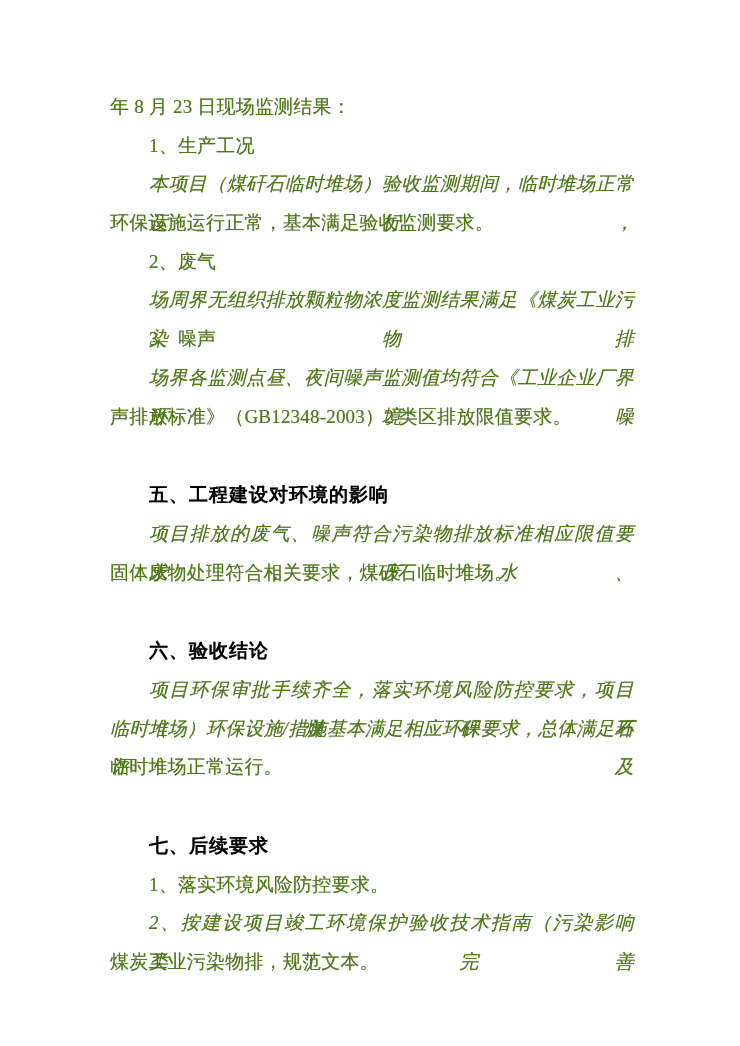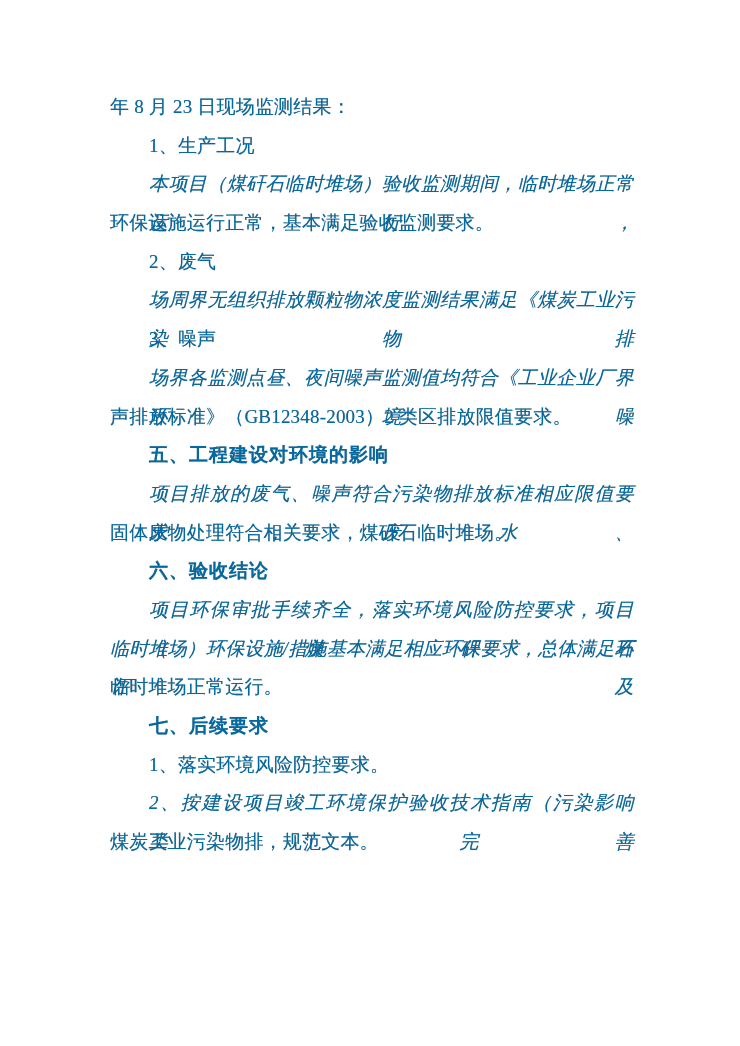--- a/index.html
+++ b/index.html
@@ -17,39 +17,40 @@
     box-sizing: border-box;
     width: 740px;
     height: 1046px;
     background: #ffffff;
     padding: 88px 106px 0 110px;
   }
   .doc-line {
     font-size: 19px;
     line-height: 38.7px;
     height: 38.7px;
-    color: #0369a1;
+    color: #4d7c0f;
     letter-spacing: 0.2px;
     white-space: nowrap;
     text-shadow: 0 0 0.7px rgba(70,70,70,0.55);
   }
   .doc-line.justify {
     white-space: normal;
     text-align: justify;
     text-align-last: justify;
     text-justify: inter-character;
     font-style: italic;
   }
   .doc-line.indent {
     padding-left: 39px;
   }
   .doc-line.bold {
     font-weight: 700;
-    color: #0369a1;
+    color: #000000;
     letter-spacing: 1px;
+    margin-top: 40px;
   }
 </style>
 </head>
 <body>
 
 <div class="page">
   <div>
       <div class="doc-line">年 8 月 23 日现场监测结果：</div>
       <div class="doc-line indent">1、生产工况</div>
       <div class="doc-line indent justify">本项目（煤矸石临时堆场）验收监测期间，临时堆场正常运行，</div>

